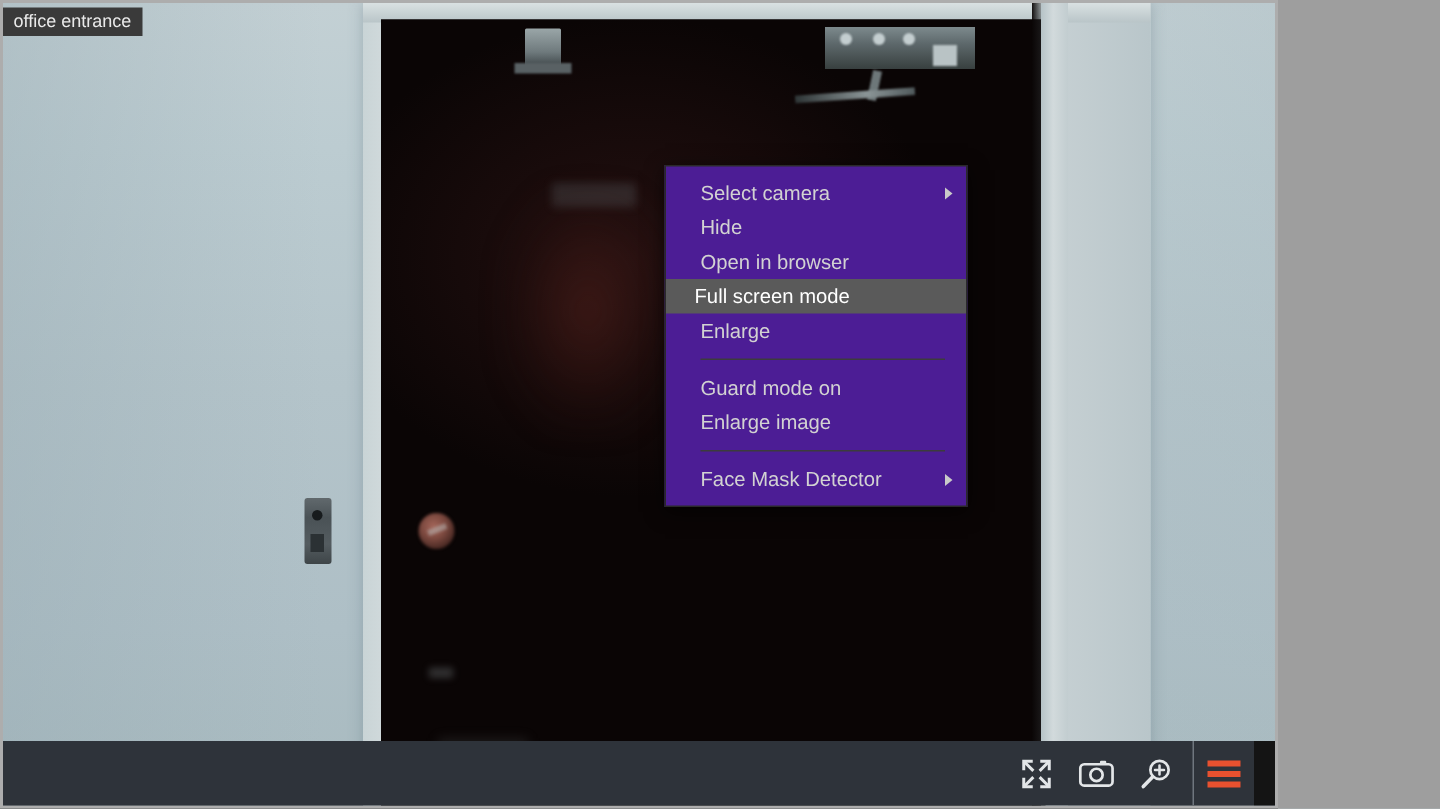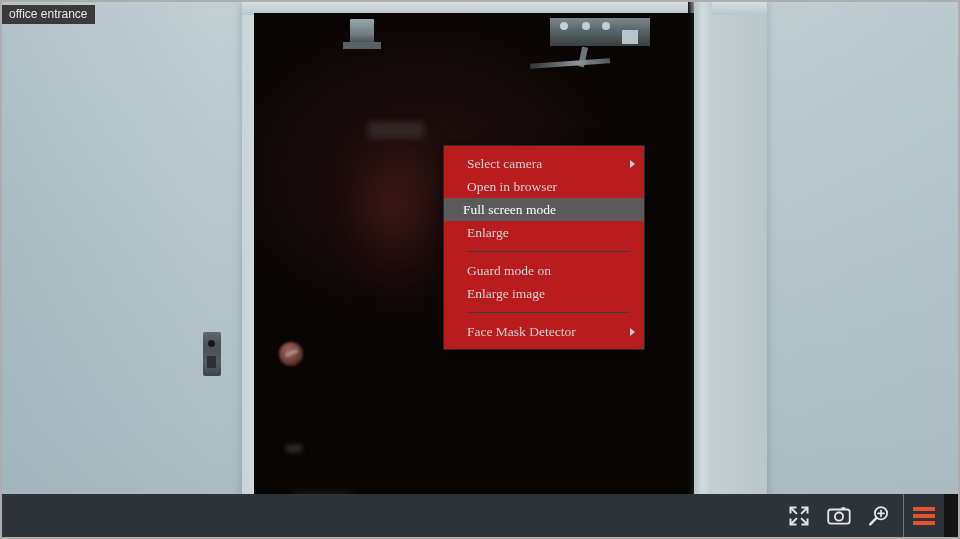--- a/index.html
+++ b/index.html
@@ -10,21 +10,21 @@
   body {
     width: 960px;
     height: 539px;
     overflow: hidden;
     font-family: "Liberation Sans", sans-serif;
   }
 
   
   #app-window {
     position: relative;
-    width: 960px;
+    width: 852px;
     height: 539px;
     box-sizing: border-box;
     border: 2px solid #adadad;
     background: #000;
     overflow: hidden;
   }
 
   
   #video-surface {
     position: absolute;
@@ -283,27 +283,26 @@
     white-space: nowrap;
     z-index: 40;
   }
 
   
   #context-menu {
     position: absolute;
     left: 441px;
     top: 108px;
     width: 200px;
-    background: #b91c1c;
+    background: #4c1d95;
     border: 1px solid #2a2a2a;
     box-shadow: 0 3px 12px rgba(0,0,0,0.65);
     padding: 6px 0 6px 0;
     z-index: 60;
-    font-family: Liberation Serif, serif;
-    margin-top: 35px;
+    font-family: Liberation Sans, sans-serif;
   }
   .menu-item {
     position: relative;
     display: block;
     padding: 2px 10px 2px 23px;
     font-size: 13.5px;
     line-height: 19px;
     color: #d2d2d2;
     white-space: nowrap;
     cursor: default;
@@ -409,20 +408,23 @@
     <div class="card-reader-slot"></div>
   </div>
 
   <div id="camera-label">office entrance</div>
 
   <div id="context-menu">
 
     <div class="menu-item">
       <span>Select camera</span>
       <span class="submenu-arrow"></span>
+    </div>
+    <div class="menu-item">
+      <span>Hide</span>
     </div>
     <div class="menu-item">
       <span>Open in browser</span>
     </div>
     <div class="menu-item selected">
       <span>Full screen mode</span>
     </div>
     <div class="menu-item">
       <span>Enlarge</span>
     </div>

